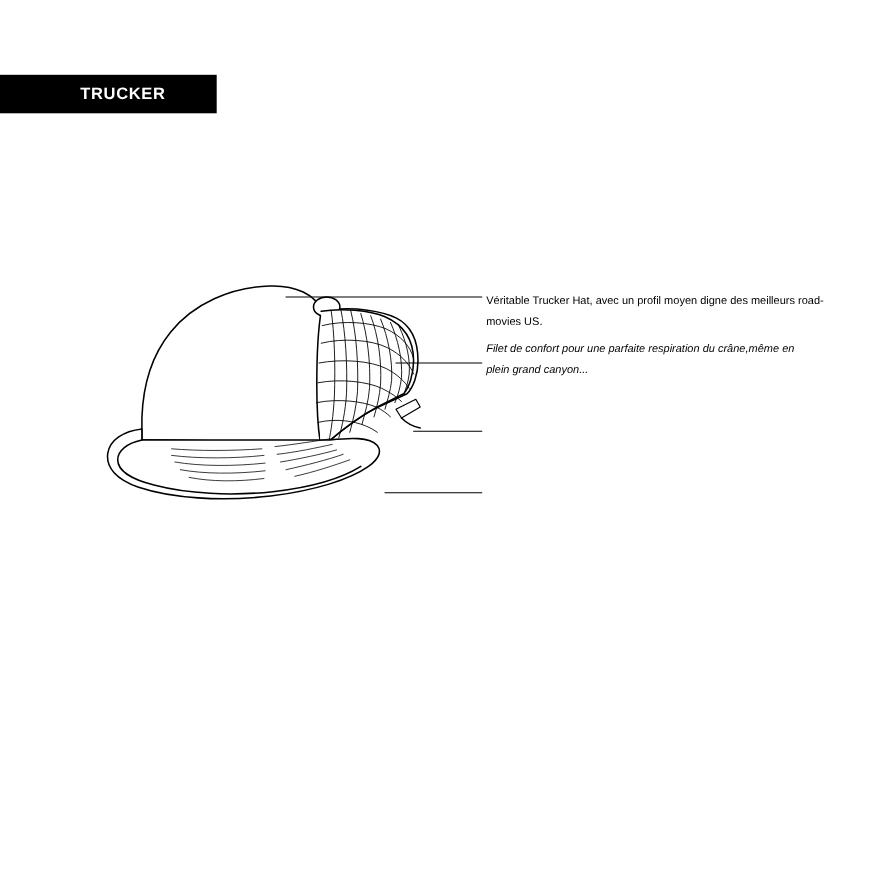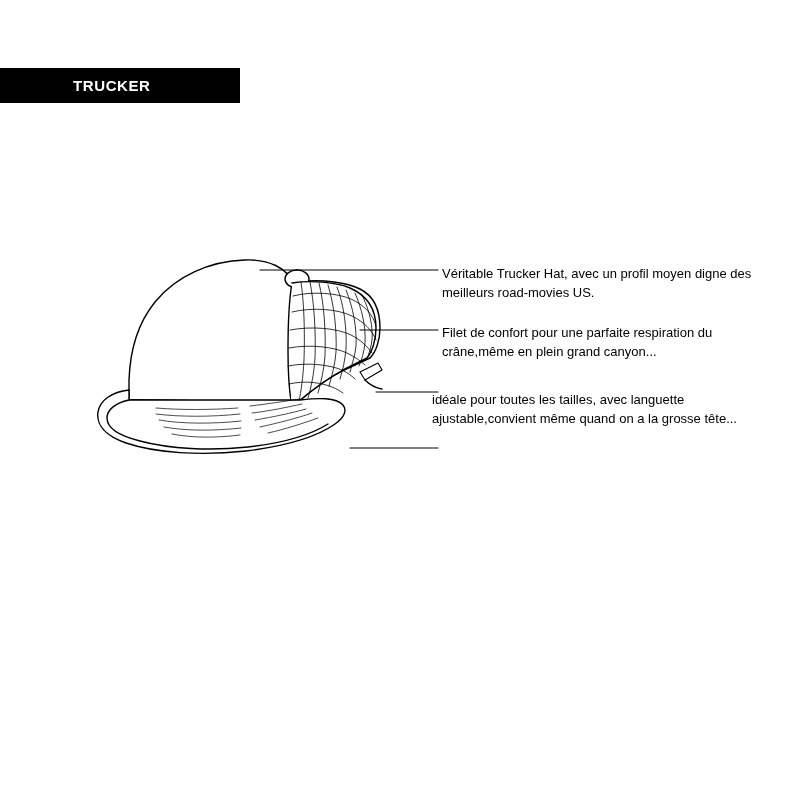--- a/index.html
+++ b/index.html
@@ -20,21 +20,21 @@
     left: 0; top: 0;
     width: 800px;
     height: 800px;
     background: #ffffff;
   }
   
   .title-banner {
     position: absolute;
     left: 0px;
     top: 68px;
-    width: 240px;
+    width: 197px;
     height: 35px;
     background: #000000;
   }
   .title-banner .title-text {
     position: absolute;
     left: 73px;
     top: 9px;
     color: #ffffff;
     font-size: 15px;
     font-weight: bold;
@@ -45,28 +45,28 @@
   .illustration {
     position: absolute;
     left: 60px;
     top: 240px;
     width: 420px;
     height: 250px;
   }
   
   .annotation {
     position: absolute;
-    font-size: 13px;
+    font-size: 10px;
     line-height: 19px;
     color: #000000;
     font-family: "Liberation Sans", sans-serif;
     white-space: pre-line;
   }
   .ann-1 { left: 442px; top: 264px; width: 330px; }
-  .ann-2 { left: 442px; top: 323px; width: 300px; }
+  .ann-2 { left: 442px; top: 308px; width: 300px; font-style: italic; }
   .ann-3 { left: 432px; top: 390px; width: 310px; }
   .ann-4 { left: 435px; top: 453px; width: 310px; }
   svg { display: block; }
 </style>
 </head>
 <body>
 
 <div id="page">
 
   <div class="title-banner">
@@ -134,15 +134,14 @@
 
         <path d="M316,152 L378,152"></path>
 
         <path d="M290,208 L378,208"></path>
       </g>
     </g>
   </svg>
 
   <div class="annotation ann-1">Véritable Trucker Hat, avec un profil moyen digne des meilleurs road-movies US.</div>
   <div class="annotation ann-2">Filet de confort pour une parfaite respiration du crâne,même en plein grand canyon...</div>
-  <div class="annotation ann-3">idéale pour toutes les tailles, avec languette ajustable,convient même quand on a la grosse tête...</div>
 
 </div>
 
 </body></html>

